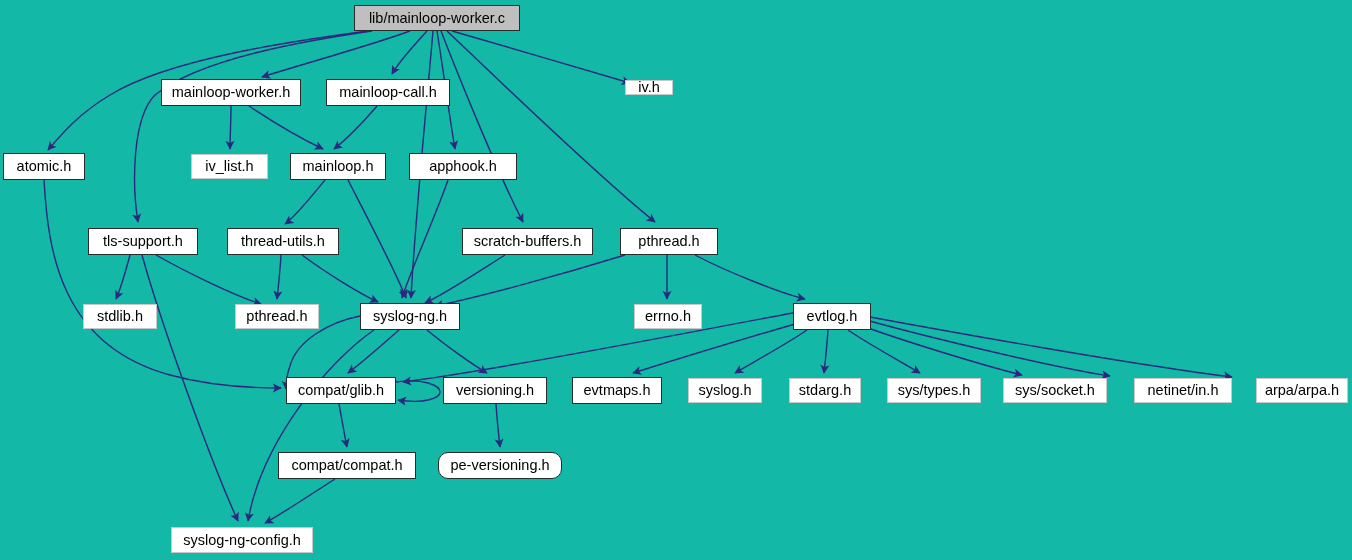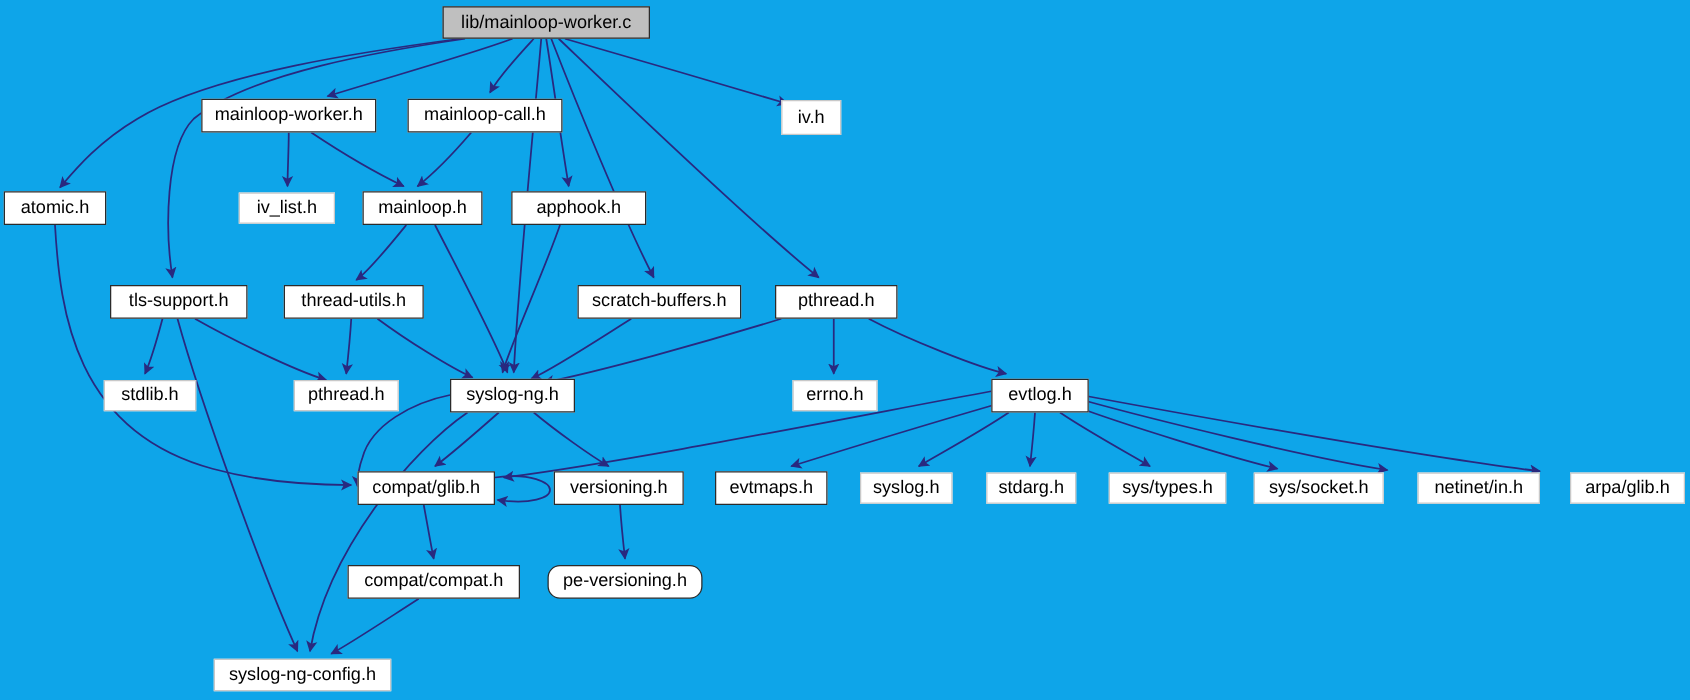--- a/index.html
+++ b/index.html
@@ -1,17 +1,17 @@
 <!DOCTYPE html>
 <html><head>
 <meta charset="utf-8">
 <style>
   html,body{margin:0;padding:0;background:#ffffff;}
   body{width:1352px;height:560px;overflow:hidden;font-family:"Liberation Sans",sans-serif;}
-  #graph{position:relative;width:1352px;height:560px;background:#0ea5e9;}
+  #graph{position:relative;width:1352px;height:560px;background:#14b8a6;}
   svg{position:absolute;left:0;top:0;}
   .nodebox{position:absolute;box-sizing:border-box;display:flex;align-items:center;justify-content:center;
            background:#ffffff;font-size:14.5px;color:#000000;white-space:nowrap;line-height:1;}
   .nodebox.doc{border:1.5px solid #2b2b2b;}
   .nodebox.ext{border:1px solid #c8c8c8;}
   .nodebox.root{border:1.5px solid #2b2b2b;background:#bfbfbf;}
   .nlabel{pointer-events:none;}
 </style>
 </head>
 <body>
@@ -70,21 +70,21 @@
   <div id="nodes-layer">
       <div class="nodebox root" style="left: 354px; top: 5px; width: 166px; height: 26px;">
         <span class="nlabel">lib/mainloop-worker.c</span>
       </div>
       <div class="nodebox doc" style="left: 161px; top: 79px; width: 140px; height: 27px;">
         <span class="nlabel">mainloop-worker.h</span>
       </div>
       <div class="nodebox doc" style="left: 326px; top: 79px; width: 124px; height: 27px;">
         <span class="nlabel">mainloop-call.h</span>
       </div>
-      <div class="nodebox ext" style="left: 625px; top: 80px; width: 48px; height: 28px;">
+      <div class="nodebox ext" style="left: 625px; top: 80px; width: 48px; height: 15px;">
         <span class="nlabel">iv.h</span>
       </div>
       <div class="nodebox doc" style="left: 3px; top: 153px; width: 82px; height: 27px;">
         <span class="nlabel">atomic.h</span>
       </div>
       <div class="nodebox ext" style="left: 191px; top: 154px; width: 77px; height: 25px; align-items: center;">
         <span class="nlabel">iv_list.h</span>
       </div>
       <div class="nodebox doc" style="left: 290px; top: 153px; width: 96px; height: 27px;">
         <span class="nlabel">mainloop.h</span>
@@ -137,21 +137,21 @@
       <div class="nodebox ext" style="left: 887px; top: 378px; width: 94px; height: 25px;">
         <span class="nlabel">sys/types.h</span>
       </div>
       <div class="nodebox ext" style="left: 1003px; top: 378px; width: 104px; height: 25px;">
         <span class="nlabel">sys/socket.h</span>
       </div>
       <div class="nodebox ext" style="left: 1134px; top: 378px; width: 98px; height: 25px;">
         <span class="nlabel">netinet/in.h</span>
       </div>
       <div class="nodebox ext" style="left: 1256px; top: 378px; width: 92px; height: 25px;">
-        <span class="nlabel">arpa/glib.h</span>
+        <span class="nlabel">arpa/arpa.h</span>
       </div>
       <div class="nodebox doc" style="left: 278px; top: 452px; width: 138px; height: 27px;">
         <span class="nlabel">compat/compat.h</span>
       </div>
       <div class="nodebox doc" style="left: 438px; top: 452px; width: 124px; height: 27px; border-radius: 10px;">
         <span class="nlabel">pe-versioning.h</span>
       </div>
       <div class="nodebox ext" style="left: 171px; top: 527px; width: 142px; height: 26px;">
         <span class="nlabel">syslog-ng-config.h</span>
       </div>

